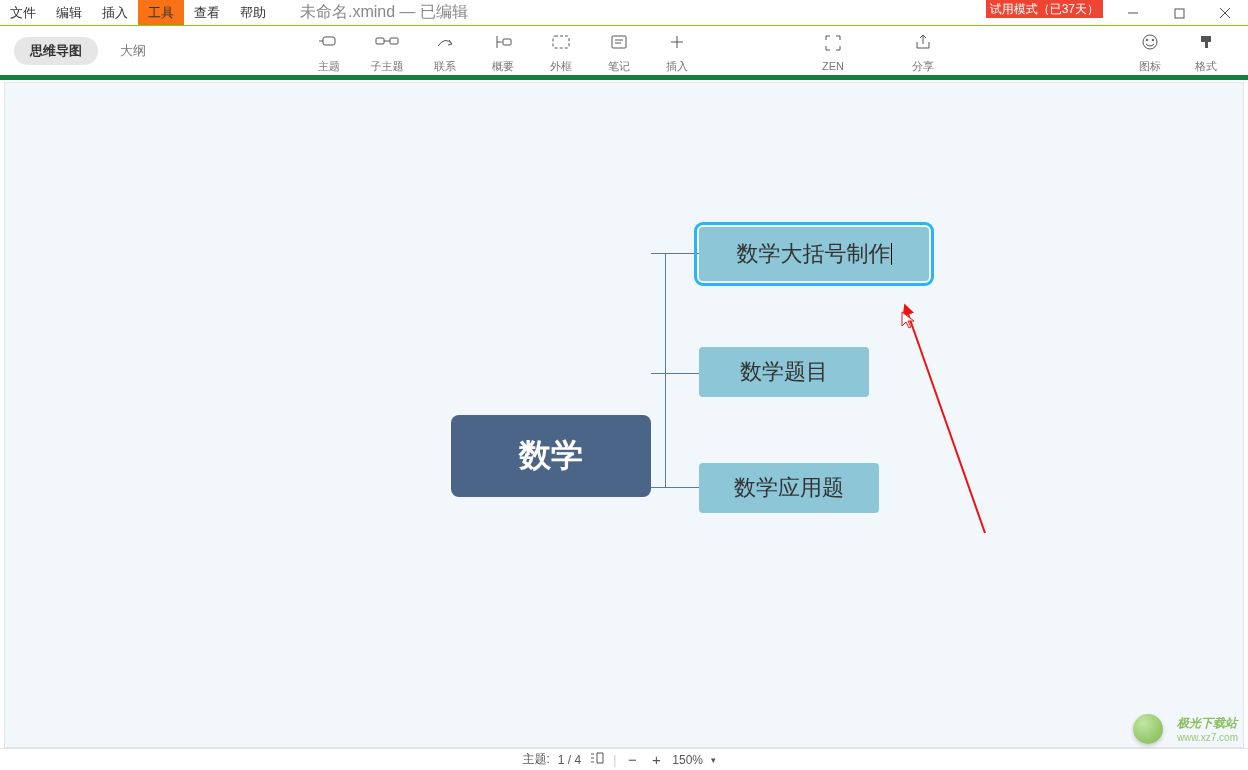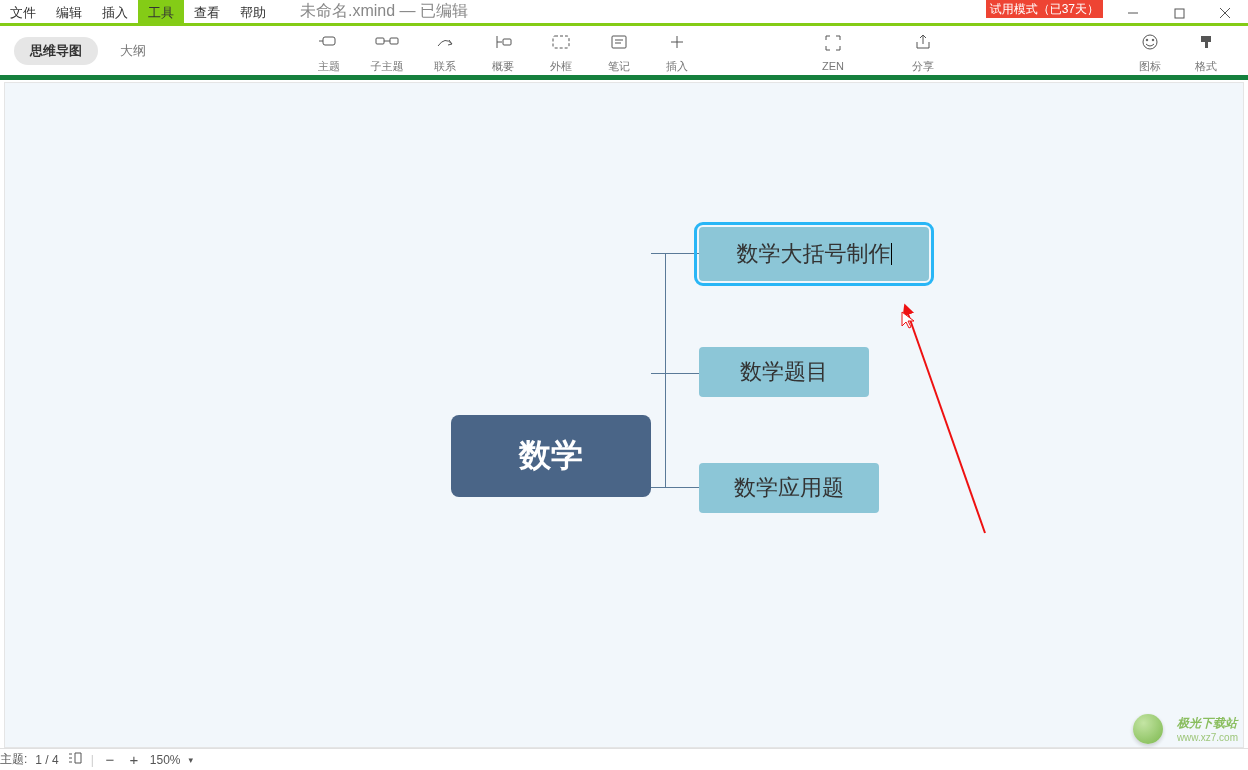--- a/index.html
+++ b/index.html
@@ -13,32 +13,32 @@
     position: relative;
     color: #333;
   }
 
   
   .menubar {
     height: 26px;
     display: flex;
     align-items: center;
     background: #ffffff;
-    border-bottom: 3px solid #84cc16;
+    border-bottom: 1px solid #84cc16;
     position: relative;
   }
   .menubar .menu-item {
     padding: 0 10px;
     height: 100%;
     line-height: 26px;
     cursor: default;
     font-size: 13px;
     color: #333;
   }
-  .menubar .menu-item.active { background: #84cc16; }
+  .menubar .menu-item.active { background: #f97316; }
   .doc-title { color: #888; font-size: 16px; margin-left: 24px; }
   .trial-banner {
     position: absolute;
     right: 145px;
     top: 0;
     background: #e43;
     color: #fff;
     font-size: 12px;
     padding: 1px 4px;
     line-height: 16px;
@@ -173,21 +173,21 @@
 
   
   .statusbar {
     position: absolute;
     left: 0; right: 0; bottom: 0;
     height: 22px;
     border-top: 1px solid #e0e0e0;
     background: #fff;
     display: flex;
     align-items: center;
-    justify-content: flex-start;
+    justify-content: center;
     padding-right: 10px;
     gap: 8px;
     font-size: 12px;
     color: #555;
   }
   .statusbar .sep { color:#ccc; }
   .zoom-btn { width:16px; text-align:center; font-size:15px; cursor:default; }
 
   .watermark {
     position:absolute;

